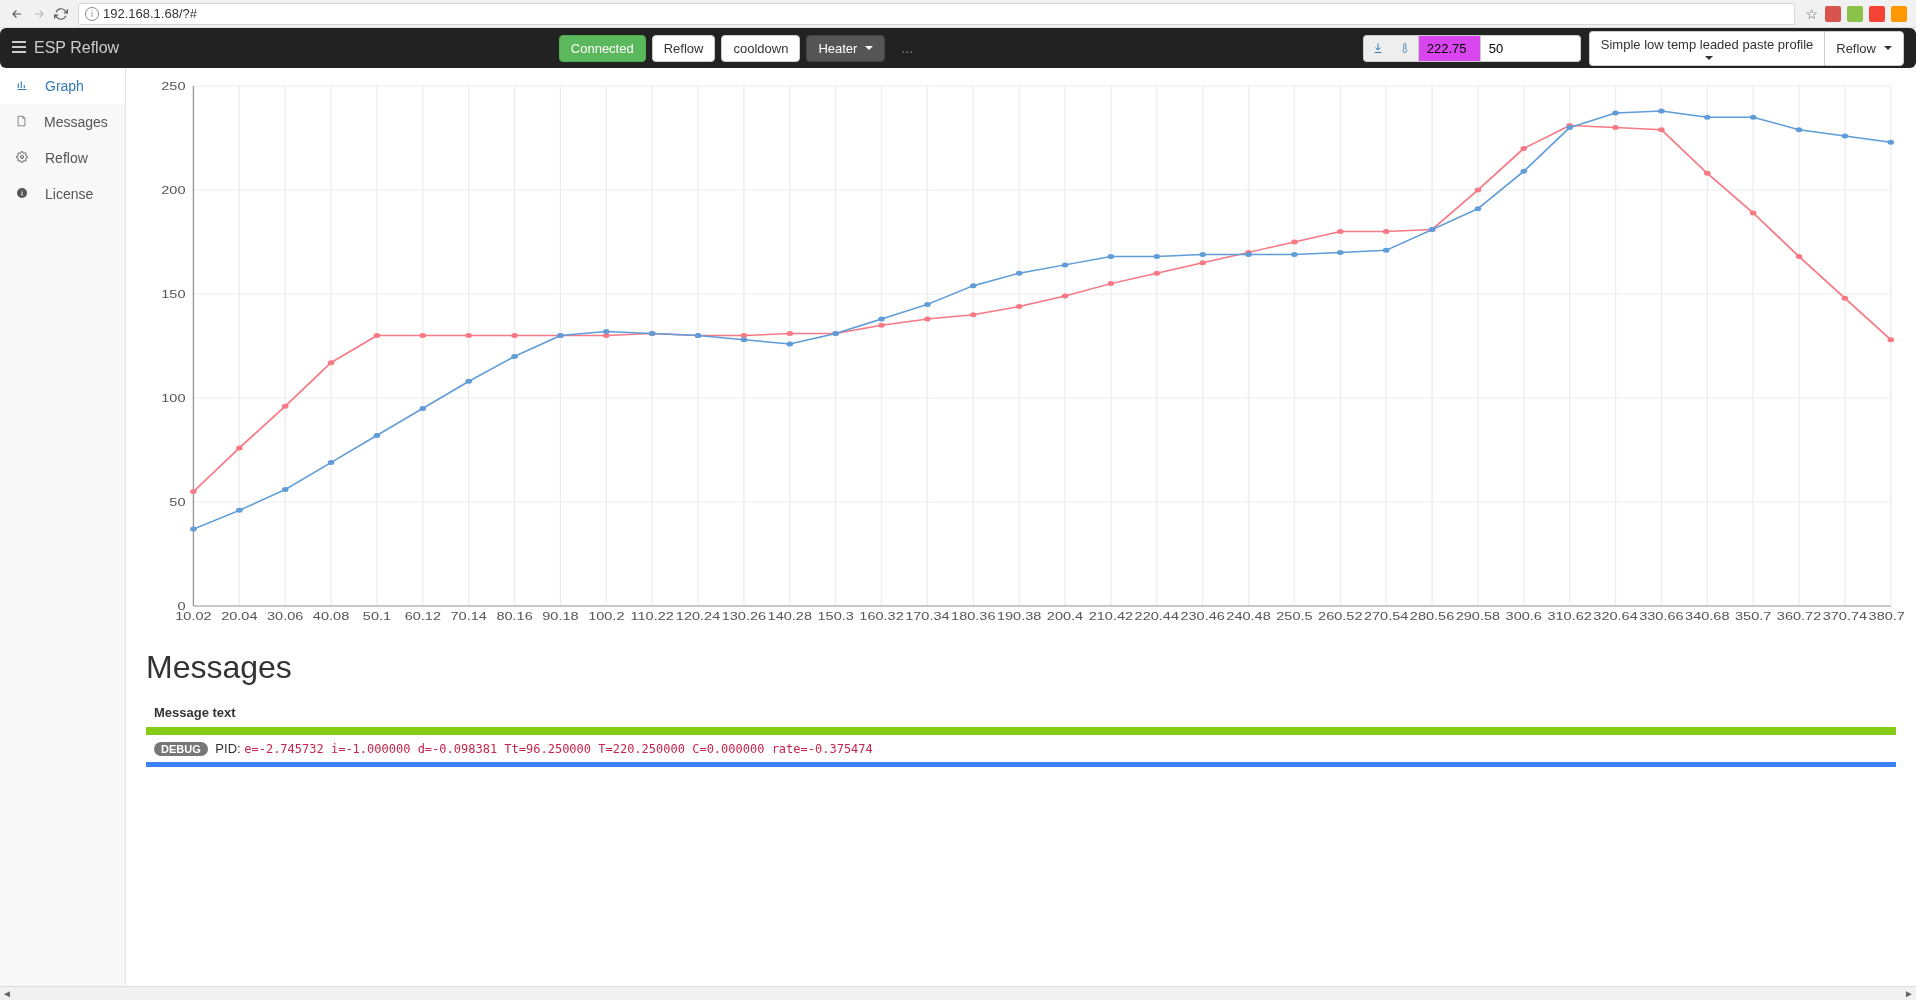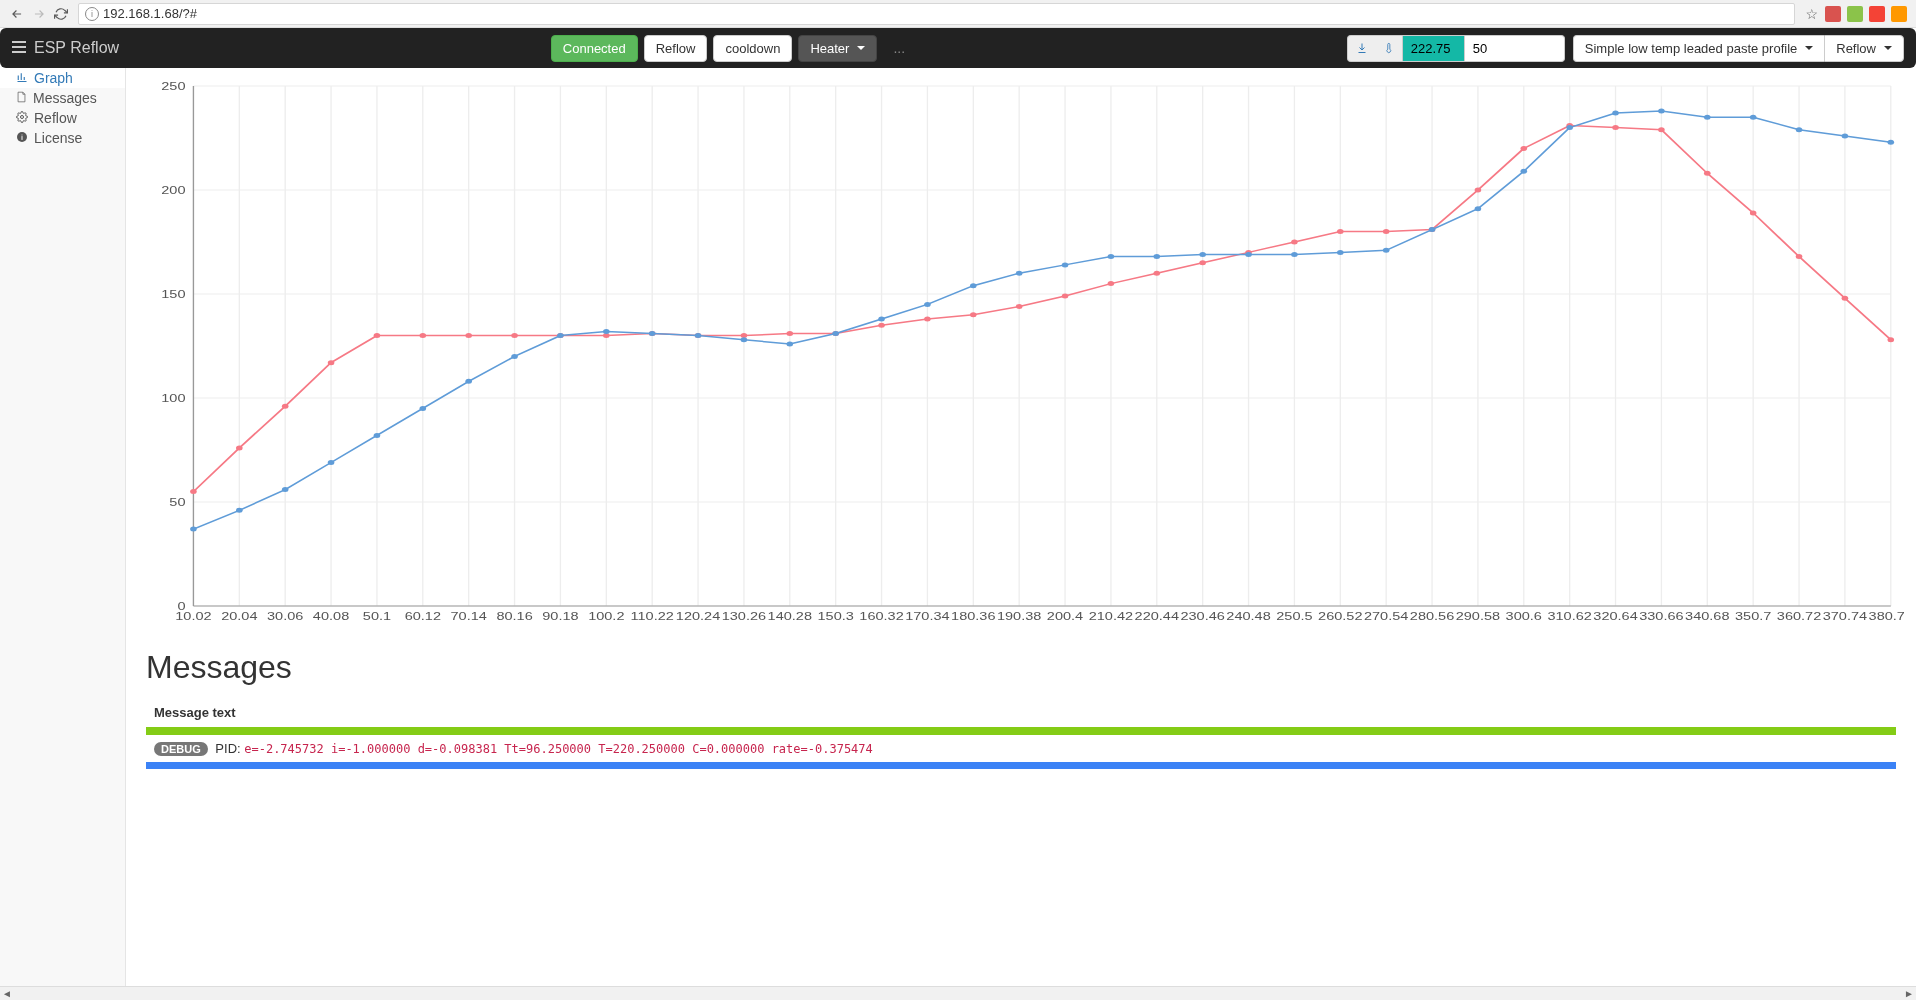--- a/index.html
+++ b/index.html
@@ -27,51 +27,51 @@
 .btn { padding: 5px 11px; border-radius: 4px; font-size: 13px; border: 1px solid transparent; cursor: pointer; display: inline-flex; align-items: center; gap: 4px; }
 .btn-success { background: #5cb85c; color: #fff; border-color: #4cae4c; }
 .btn-default { background: #fff; color: #333; border-color: #ccc; }
 .btn-dark { background: #555; color: #fff; border: 1px solid #444; }
 .caret { display: inline-block; width: 0; height: 0; border-top: 4px solid; border-left: 4px solid transparent; border-right: 4px solid transparent; vertical-align: middle; margin-left: 4px; }
 .navbar .ellipsis { color: #888; padding: 0 10px; }
 .navbar .right { display: flex; align-items: center; gap: 8px; }
 .input-group { display: flex; }
 .input-group .addon { background: #eee; border: 1px solid #ccc; padding: 5px 8px; display: flex; align-items: center; color: #337ab7; font-size: 13px; }
 .input-group .addon.first { border-radius: 4px 0 0 4px; border-right: none; }
-.input-group input { border: 1px solid #ccc; border-left: none; padding: 5px 8px; width: 62px; font-size: 13px; background: #14b8a6; }
+.input-group input { border: 1px solid #ccc; border-left: none; padding: 5px 8px; width: 62px; font-size: 13px; background: #d946ef; }
 .input-group input.editable { background: #fff; border-radius: 0 4px 4px 0; }
 .btn-group { display: flex; }
 .btn-group .btn { border-radius: 0; border-right: none; }
-.btn-group .btn:first-child { border-radius: 4px 0 0 4px; }
+.btn-group .btn:first-child { border-radius: 4px 0 0 4px; flex-direction: column; }
 .btn-group .btn:last-child { border-radius: 0 4px 4px 0; border-right: 1px solid #ccc; }
 
 
 .layout { display: flex; height: calc(100vh - 68px); }
 .sidebar { width: 126px; border-right: 1px solid #e5e5e5; background: #f8f8f8; }
-.sidebar-item { padding: 2px 16px; font-size: 14px; color: #555; display: flex; align-items: center; gap: 6px; cursor: pointer; }
+.sidebar-item { padding: 10px 16px; font-size: 14px; color: #555; display: flex; align-items: center; gap: 17px; cursor: pointer; }
 .sidebar-item.active { background: #fff; color: #337ab7; }
 .content { flex: 1; overflow: auto; padding: 0; }
 
 
 .chart-area { padding: 8px 12px 0 8px; }
 svg.chart { width: 100%; height: 560px; }
 .axis-text { font-size: 11px; fill: #555; }
 .grid-line { stroke: #ededed; stroke-width: 1; }
 .outer-line { stroke: #999; stroke-width: 1; }
 .line-blue { stroke: #5f9cd8; stroke-width: 1.5; fill: none; }
 .line-red { stroke: #f67985; stroke-width: 1.5; fill: none; }
 .pt-blue { fill: #5f9cd8; }
 .pt-red { fill: #f67985; }
 
 
 .messages { padding: 10px 20px; }
 .messages h1 { font-size: 32px; font-weight: 500; margin-bottom: 12px; }
 .msg-table { width: 100%; border-collapse: collapse; }
 .msg-table th { text-align: left; font-size: 13px; font-weight: 700; padding: 7px 8px; border-bottom: 8px solid #84cc16; }
-.msg-table td { padding: 6px 8px; border-bottom: 7px solid #3b82f6; font-size: 13px; }
+.msg-table td { padding: 6px 8px; border-bottom: 5px solid #3b82f6; font-size: 13px; }
 .badge { background: #777; color: #fff; border-radius: 8px; padding: 1px 7px; font-size: 11px; font-weight: 700; margin-right: 4px; }
 .pid-text { font-family: "Menlo", "Consolas", monospace; color: #c7254e; font-size: 12px; }
 
 
 .scrollbar-strip { position: fixed; bottom: 0; left: 0; right: 0; height: 14px; background: #f1f1f1; border-top: 1px solid #ddd; display: flex; align-items: center; justify-content: space-between; padding: 0 2px; }
 .scrollbar-strip .arrow { font-size: 10px; color: #666; }
 </style>
 </head>
 <body>
 

